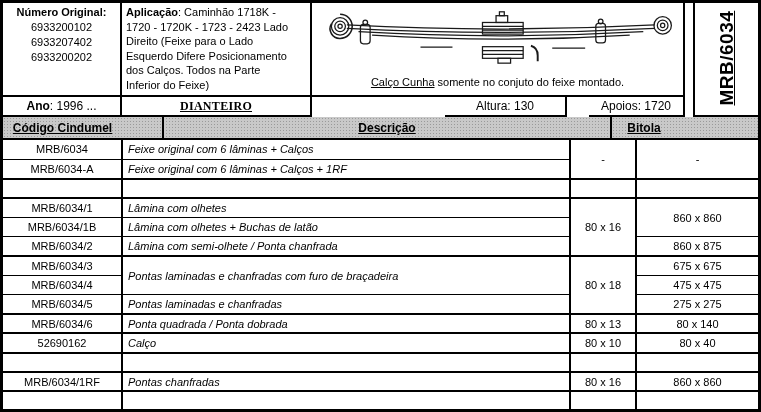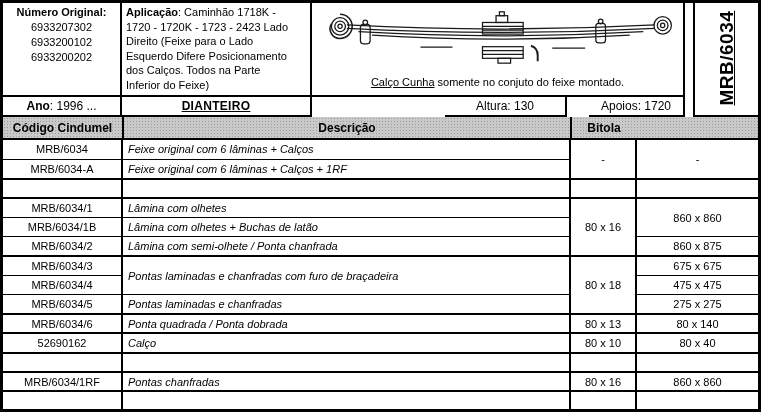--- a/index.html
+++ b/index.html
@@ -56,39 +56,39 @@
     font-size:19px;font-weight:bold;text-decoration:underline;
     letter-spacing:0.5px;white-space:nowrap;
   }
   .info-cell{
     grid-row:2;
     border-right:2px solid #000;border-bottom:2px solid #000;
     font-size:12px;display:flex;align-items:center;justify-content:center;
     white-space:pre;
   }
   .info-ano{grid-column:1;}
-  .info-dianteiro{grid-column:2;font-weight:bold;text-decoration:underline;letter-spacing:0.3px;}
+  .info-dianteiro{grid-column:2;font-weight:bold;text-decoration:underline;letter-spacing:0.3px;font-family:Liberation Serif, serif;}
   .info-furo{grid-column:3;}
   .info-altura{grid-column:4;}
   .info-apoios{grid-column:5;margin-left:22px;}
   
   .header-row{
     display:flex;height:21px;
     background:#c9c9c9;
     background-image:radial-gradient(#9a9a9a 0.6px, rgba(0,0,0,0) 0.7px);
     background-size:3px 3px;
     border-bottom:2px solid #000;
     font-size:12px;font-weight:bold;
   }
   .header-row>div{
     box-sizing:border-box;
-    display:flex;align-items:center;justify-content:center;
+    display:flex;align-items:center;justify-content:center;text-decoration:underline;
   }
   .h-codigo{width:119px;}
-  .h-desc{width:448px;border-left:2px solid #000;}
+  .h-desc{width:448px;border-left:2px solid #000;margin-left:40px;}
   .h-bitola{width:66px;border-left:2px solid #000;}
   .h-comp{flex:1;border-left:2px solid #000;}
   .table-wrap{height:271px;overflow:hidden;}
   table.parts{
     width:755px;height:271px;
     border-collapse:collapse;table-layout:fixed;
   }
   table.parts td{
     box-sizing:border-box;
     border-top:1px solid #000;
@@ -109,22 +109,22 @@
 </style>
 </head>
 <body>
 
 <div class="page">
 
   <div class="top-grid">
 
     <div class="cell cell-numero">
       <div class="b">Número Original:</div>
-      <div>6933207302</div>
       <div>6933200102</div>
+      <div>6933207402</div>
       <div>6933200202</div>
     </div>
 
     <div class="cell cell-aplicacao">
       <span class="b">Aplicação</span><span>: Caminhão 1718K - 1720 - 1720K - 1723 - 2423 Lado Direito (Feixe para o Lado Esquerdo Difere Posicionamento dos Calços. Todos na Parte Inferior do Feixe)</span>
     </div>
 
     <div class="cell cell-diagram">
       <div class="diagram-area">
         <svg width="100%" height="68" viewBox="0 0 383 68" fill="none" stroke="#1a1a1a" stroke-width="1.3">

